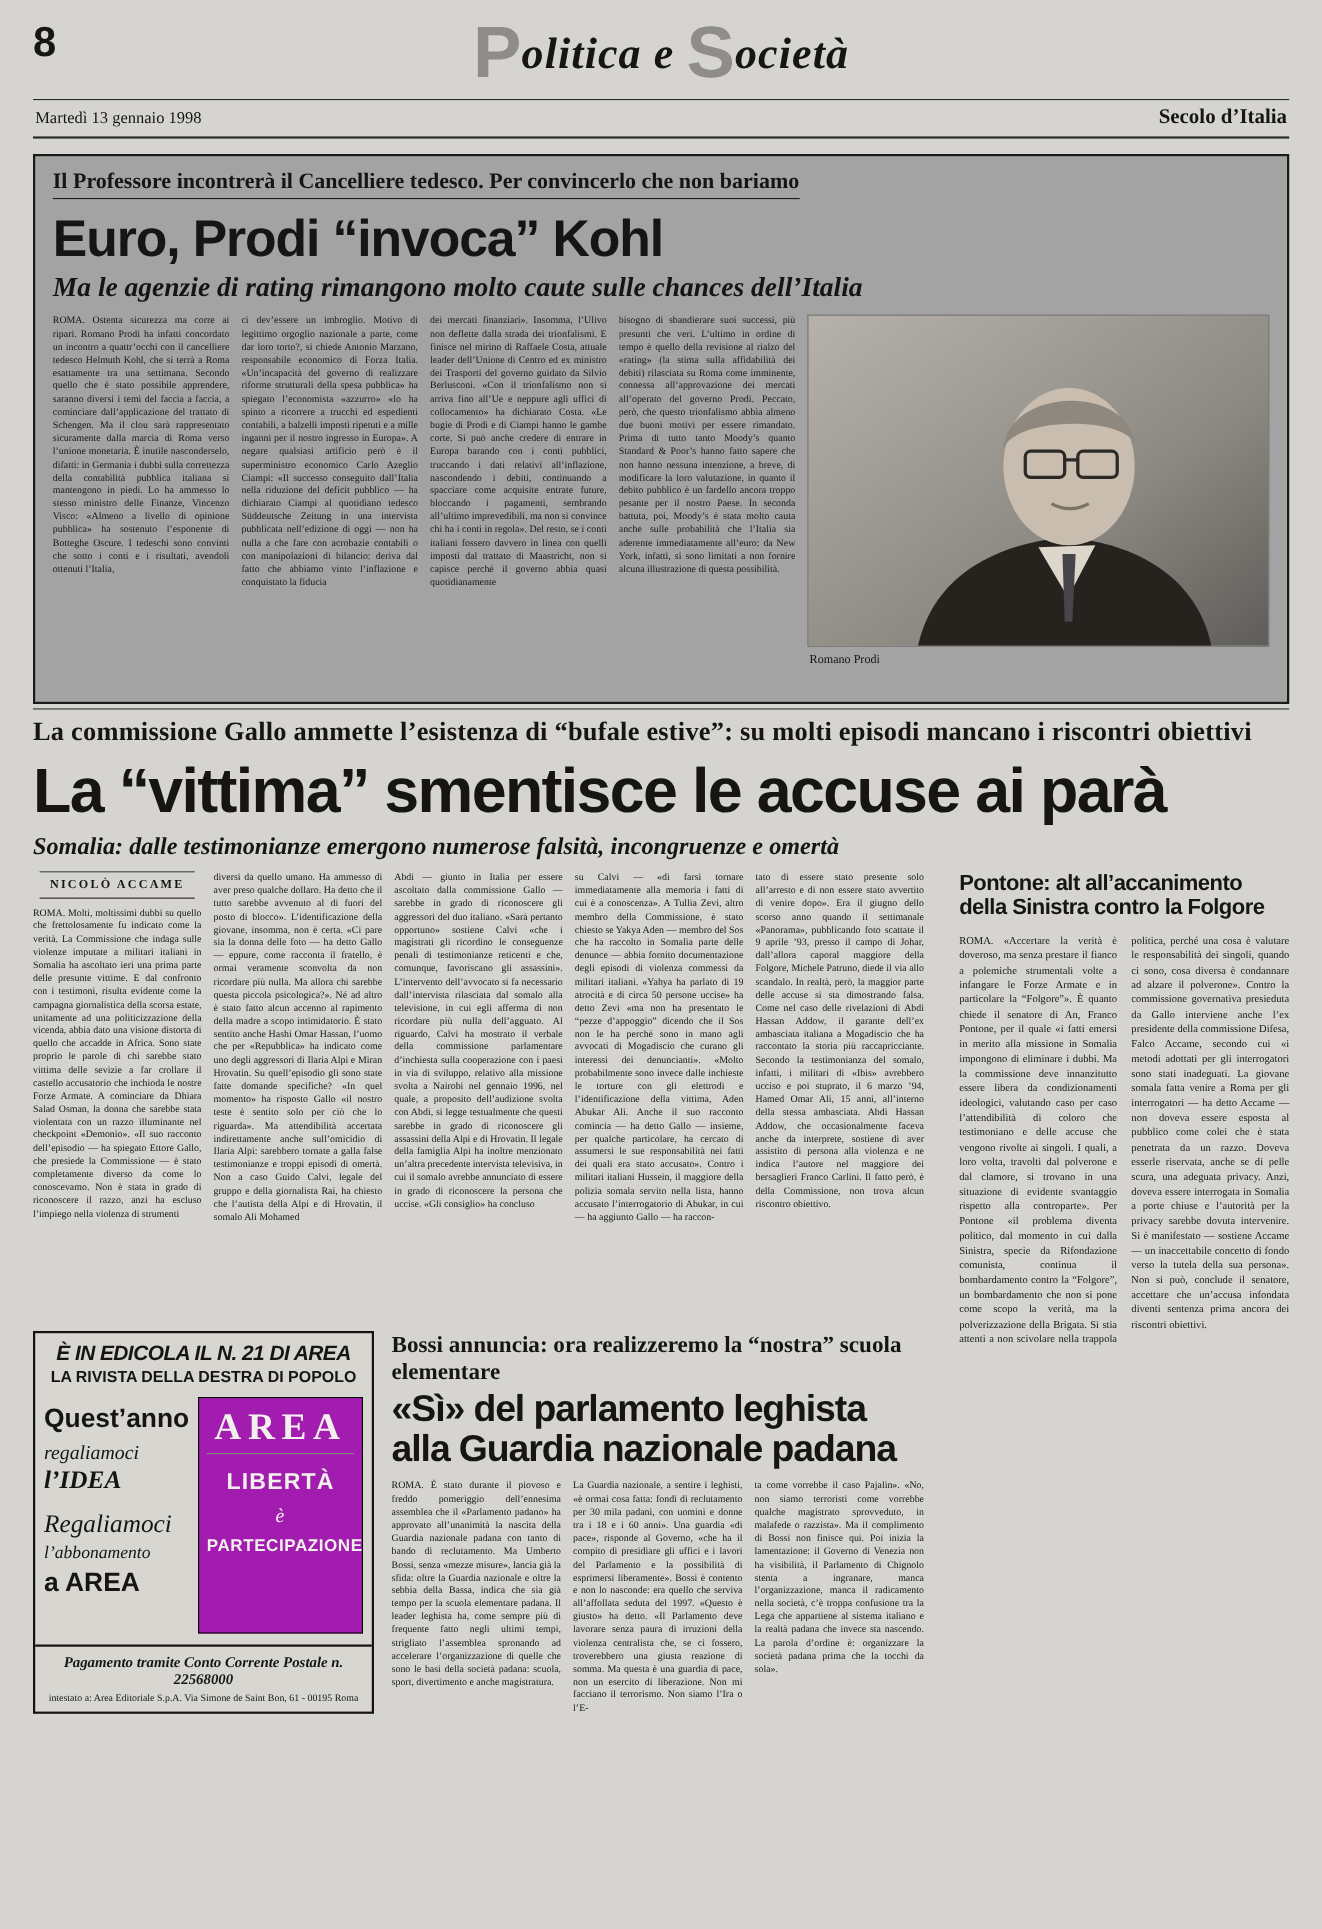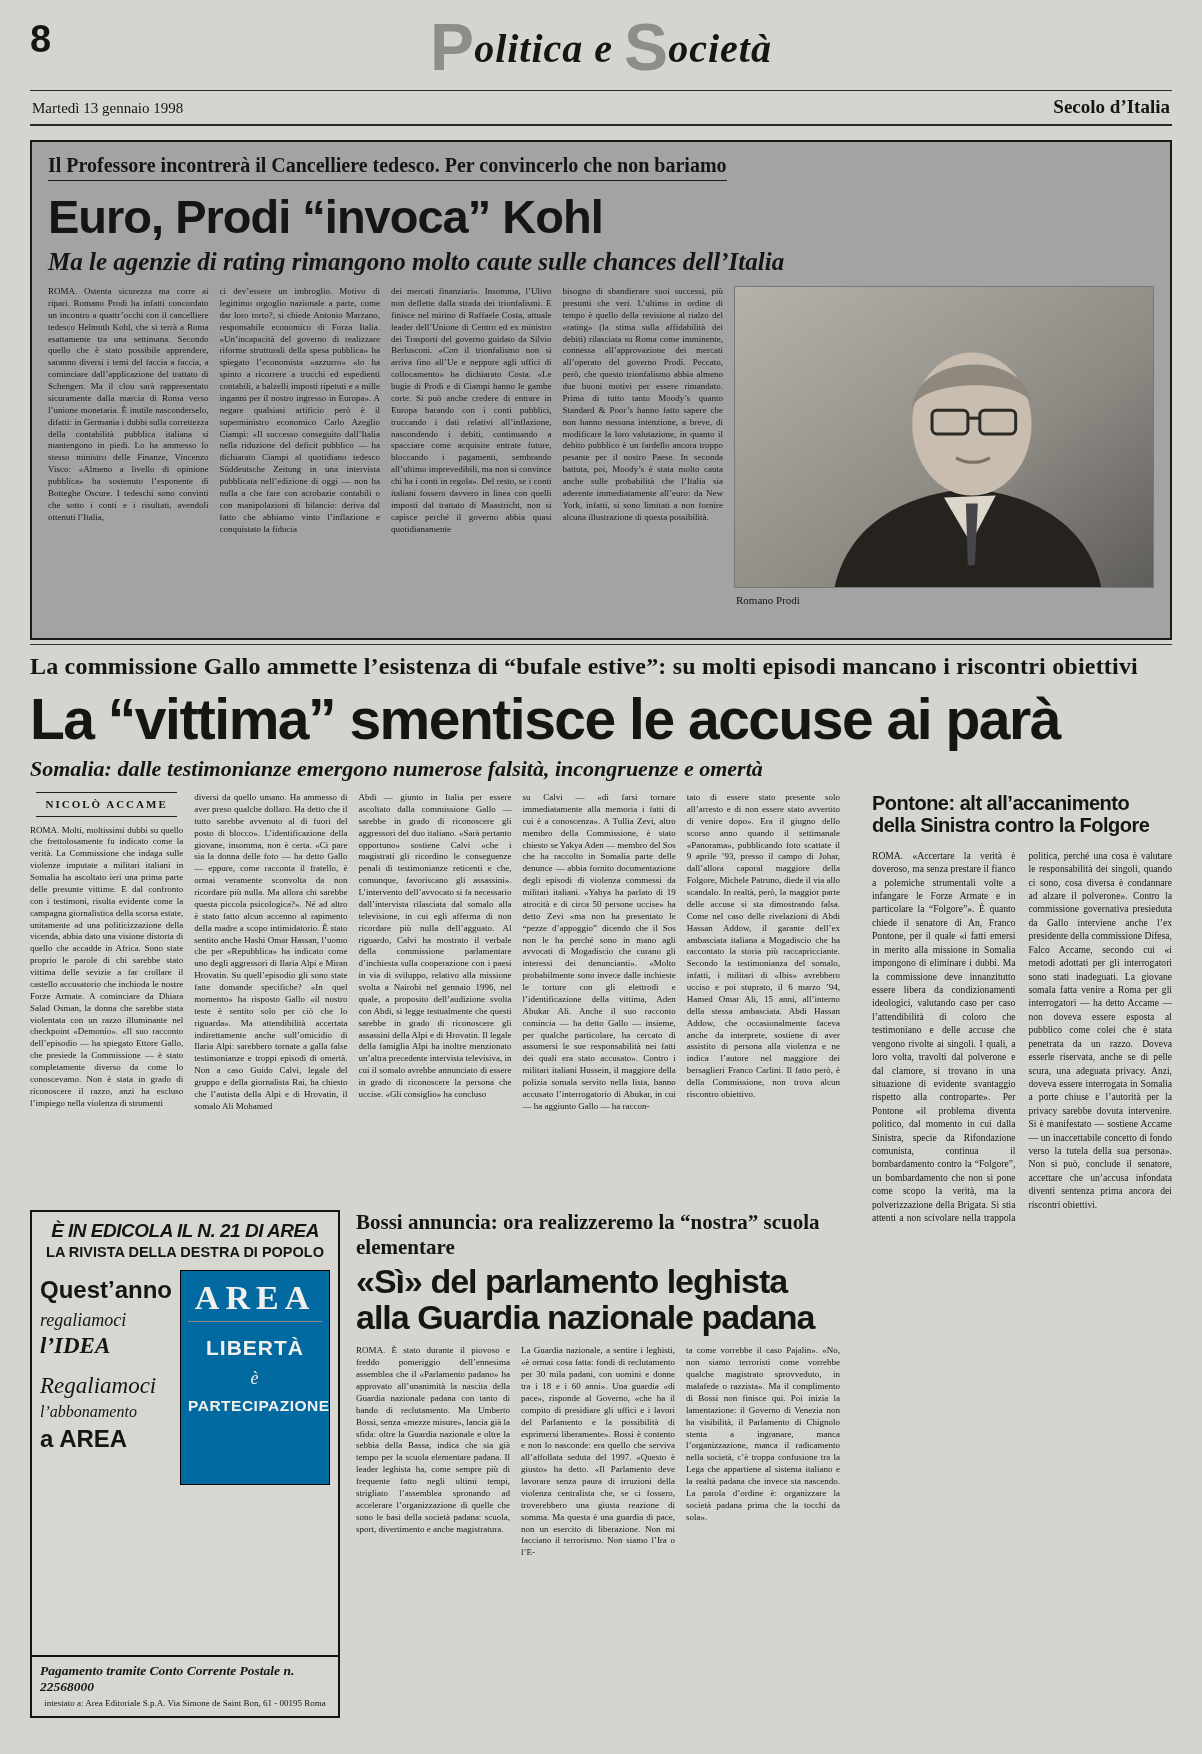--- a/index.html
+++ b/index.html
@@ -50,38 +50,38 @@
   .a2-body { display:flex; gap:11px; height:402px; overflow:hidden; }
   .a2col { flex:1; font-size:9px; line-height:1.32; text-align:justify; hyphens:auto; }
   .byline { text-align:center; font-size:11px; font-weight:bold; letter-spacing:2px;
             border-top:1.2px solid #222; border-bottom:1.2px solid #222; padding:4px 0; margin:0 6px 8px 6px; }
   
   .sidebar { width:300px; flex:0 0 300px; }
   .sb-headline { font-family:"Liberation Sans",sans-serif; font-weight:bold; font-size:20px; line-height:1.12; letter-spacing:-0.5px; margin-bottom:12px; }
   .sb-body { column-count:2; column-gap:13px; font-size:9.6px; line-height:1.4; text-align:justify; hyphens:auto; }
   
   .bottom-row { display:flex; gap:16px; margin-top:16px; }
-  .ad-box { width:310px; flex:0 0 310px; border:2.5px solid #141312; background:#d7d6d1; padding:8px 8px 0 8px; height:508px; display:flex; flex-direction:column; }
+  .ad-box { width:310px; flex:0 0 310px; border:2.5px solid #141312; background:#d7d6d1; padding:8px 8px 0 8px; height:348px; display:flex; flex-direction:column; }
   .ad-line1 { font-family:"Liberation Sans",sans-serif; font-weight:bold; font-style:italic; font-size:19px; text-align:center; letter-spacing:-0.5px; }
   .ad-line2 { font-family:"Liberation Sans",sans-serif; font-weight:bold; font-size:14.5px; text-align:center; margin-top:2px; }
   .ad-mid { display:flex; gap:8px; margin-top:10px; flex:1; }
   .ad-promo { flex:1; padding-top:6px; }
   .promo-0 { font-family:"Liberation Sans",sans-serif; font-weight:bold; font-size:24px; }
   .promo-1 { font-style:italic; font-size:18px; margin-top:6px; }
   .promo-2 { font-style:italic; font-weight:bold; font-size:23px; margin-top:2px; }
   .promo-3 { font-style:italic; font-size:23px; margin-top:14px; }
   .promo-4 { font-style:italic; font-size:16px; margin-top:4px; }
   .promo-5 { font-family:"Liberation Sans",sans-serif; font-weight:bold; font-size:24px; margin-top:4px; }
-  .ad-cover { width:150px; flex:0 0 150px; height:215px; background:#0369a1; color:#f2f0ec; padding:8px 7px; display:flex; flex-direction:column; border:1px solid #000; }
+  .ad-cover { width:150px; flex:0 0 150px; height:215px; background:#a21caf; color:#f2f0ec; padding:8px 7px; display:flex; flex-direction:column; border:1px solid #000; }
   .cover-title { font-family:"Liberation Serif",serif; font-weight:bold; font-size:34px; letter-spacing:6px; text-align:center; border-bottom:1px solid #8c8a86; padding-bottom:4px; }
   .cover-band { font-family:"Liberation Sans",sans-serif; font-weight:bold; text-align:center; margin-top:14px; font-size:21px; letter-spacing:1px; }
   .cover-band.small { font-style:italic; font-weight:normal; font-size:18px; margin-top:8px; font-family:"Liberation Serif",serif; }
   .cover-band.last { font-size:15.5px; letter-spacing:0.5px; margin-top:8px; }
   .ad-pay { border-top:2.5px solid #141312; margin:8px -8px 0 -8px; padding:6px 8px 8px 8px; }
-  .ad-pay-1 { font-weight:bold; font-style:italic; font-size:13.5px; }
+  .ad-pay-1 { font-weight:bold; font-style:italic; font-size:13.5px; text-align:center; }
   .ad-pay-2 { font-size:9px; text-align:center; margin-top:3px; }
   .article3 { flex:1; min-width:0; }
   .a3-kicker { font-size:21px; font-weight:bold; margin-bottom:4px; }
   .a3-headline { font-family:"Liberation Sans",sans-serif; font-weight:bold; font-size:34px; line-height:1.05; letter-spacing:-1px; }
   .a3-body { display:flex; gap:11px; margin-top:10px; height:330px; overflow:hidden; }
   .a3col { flex:1; font-size:9px; line-height:1.32; text-align:justify; hyphens:auto; }
 </style>
 </head>
 <body>
 

